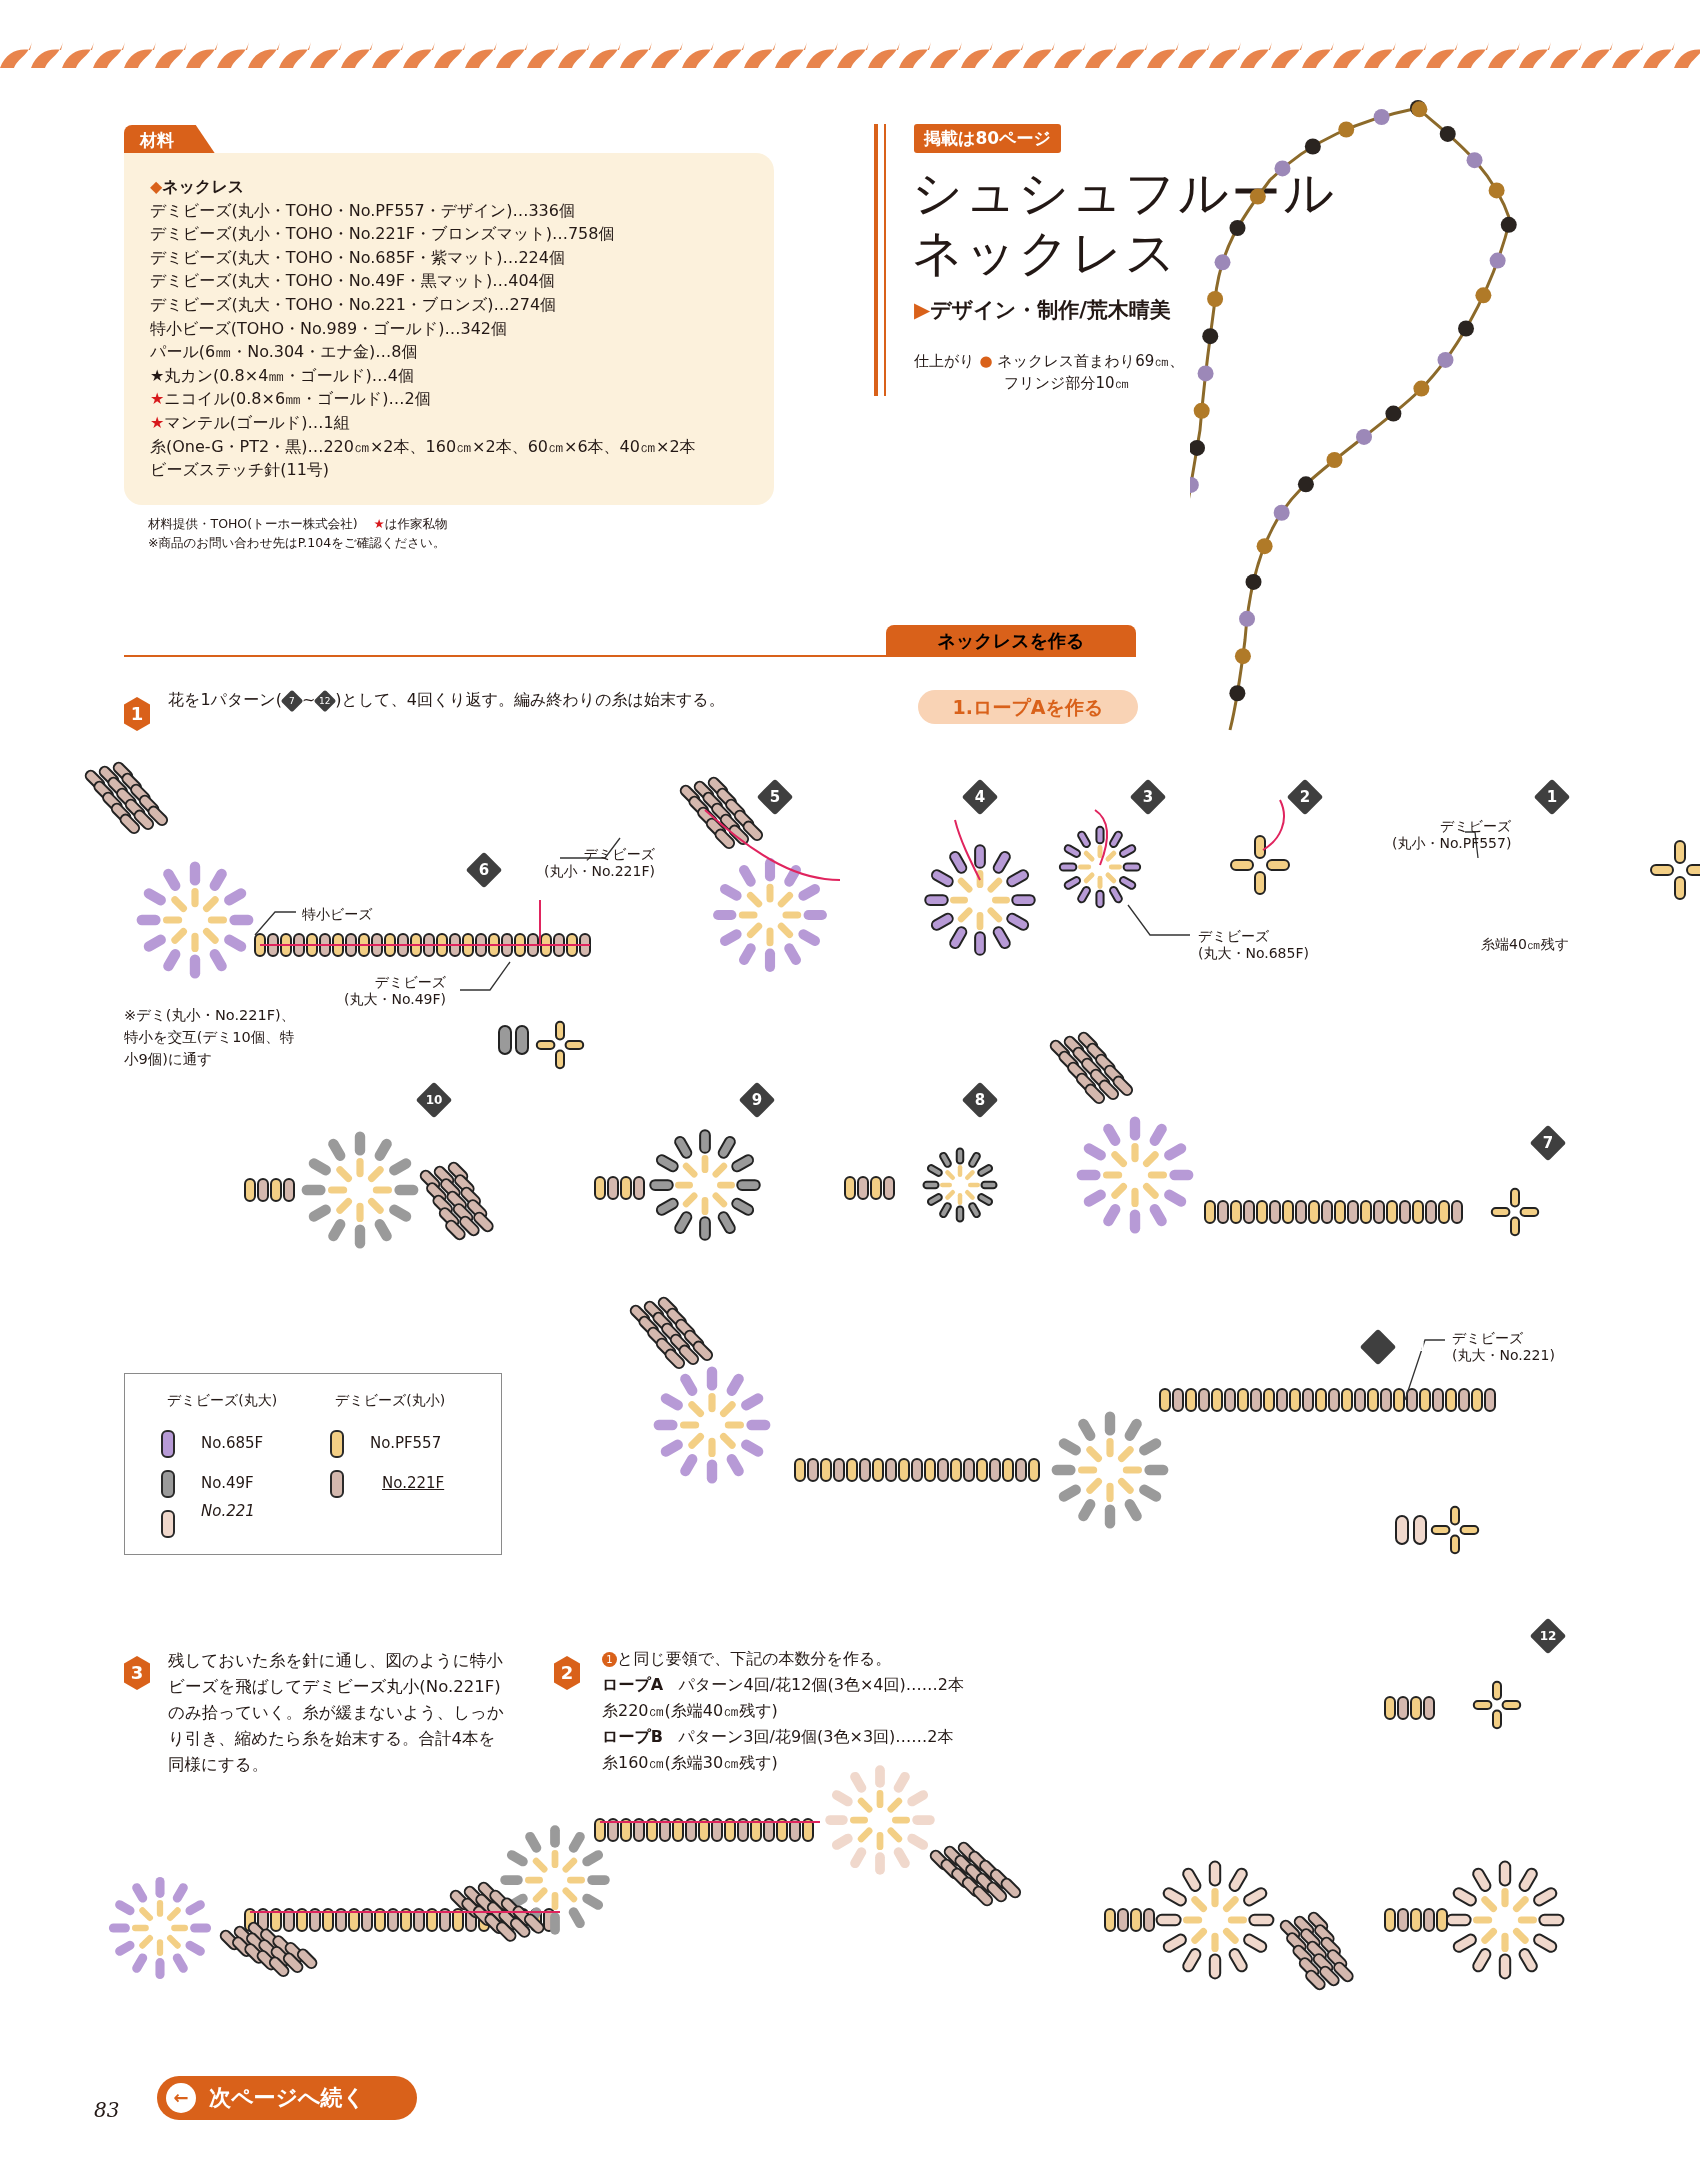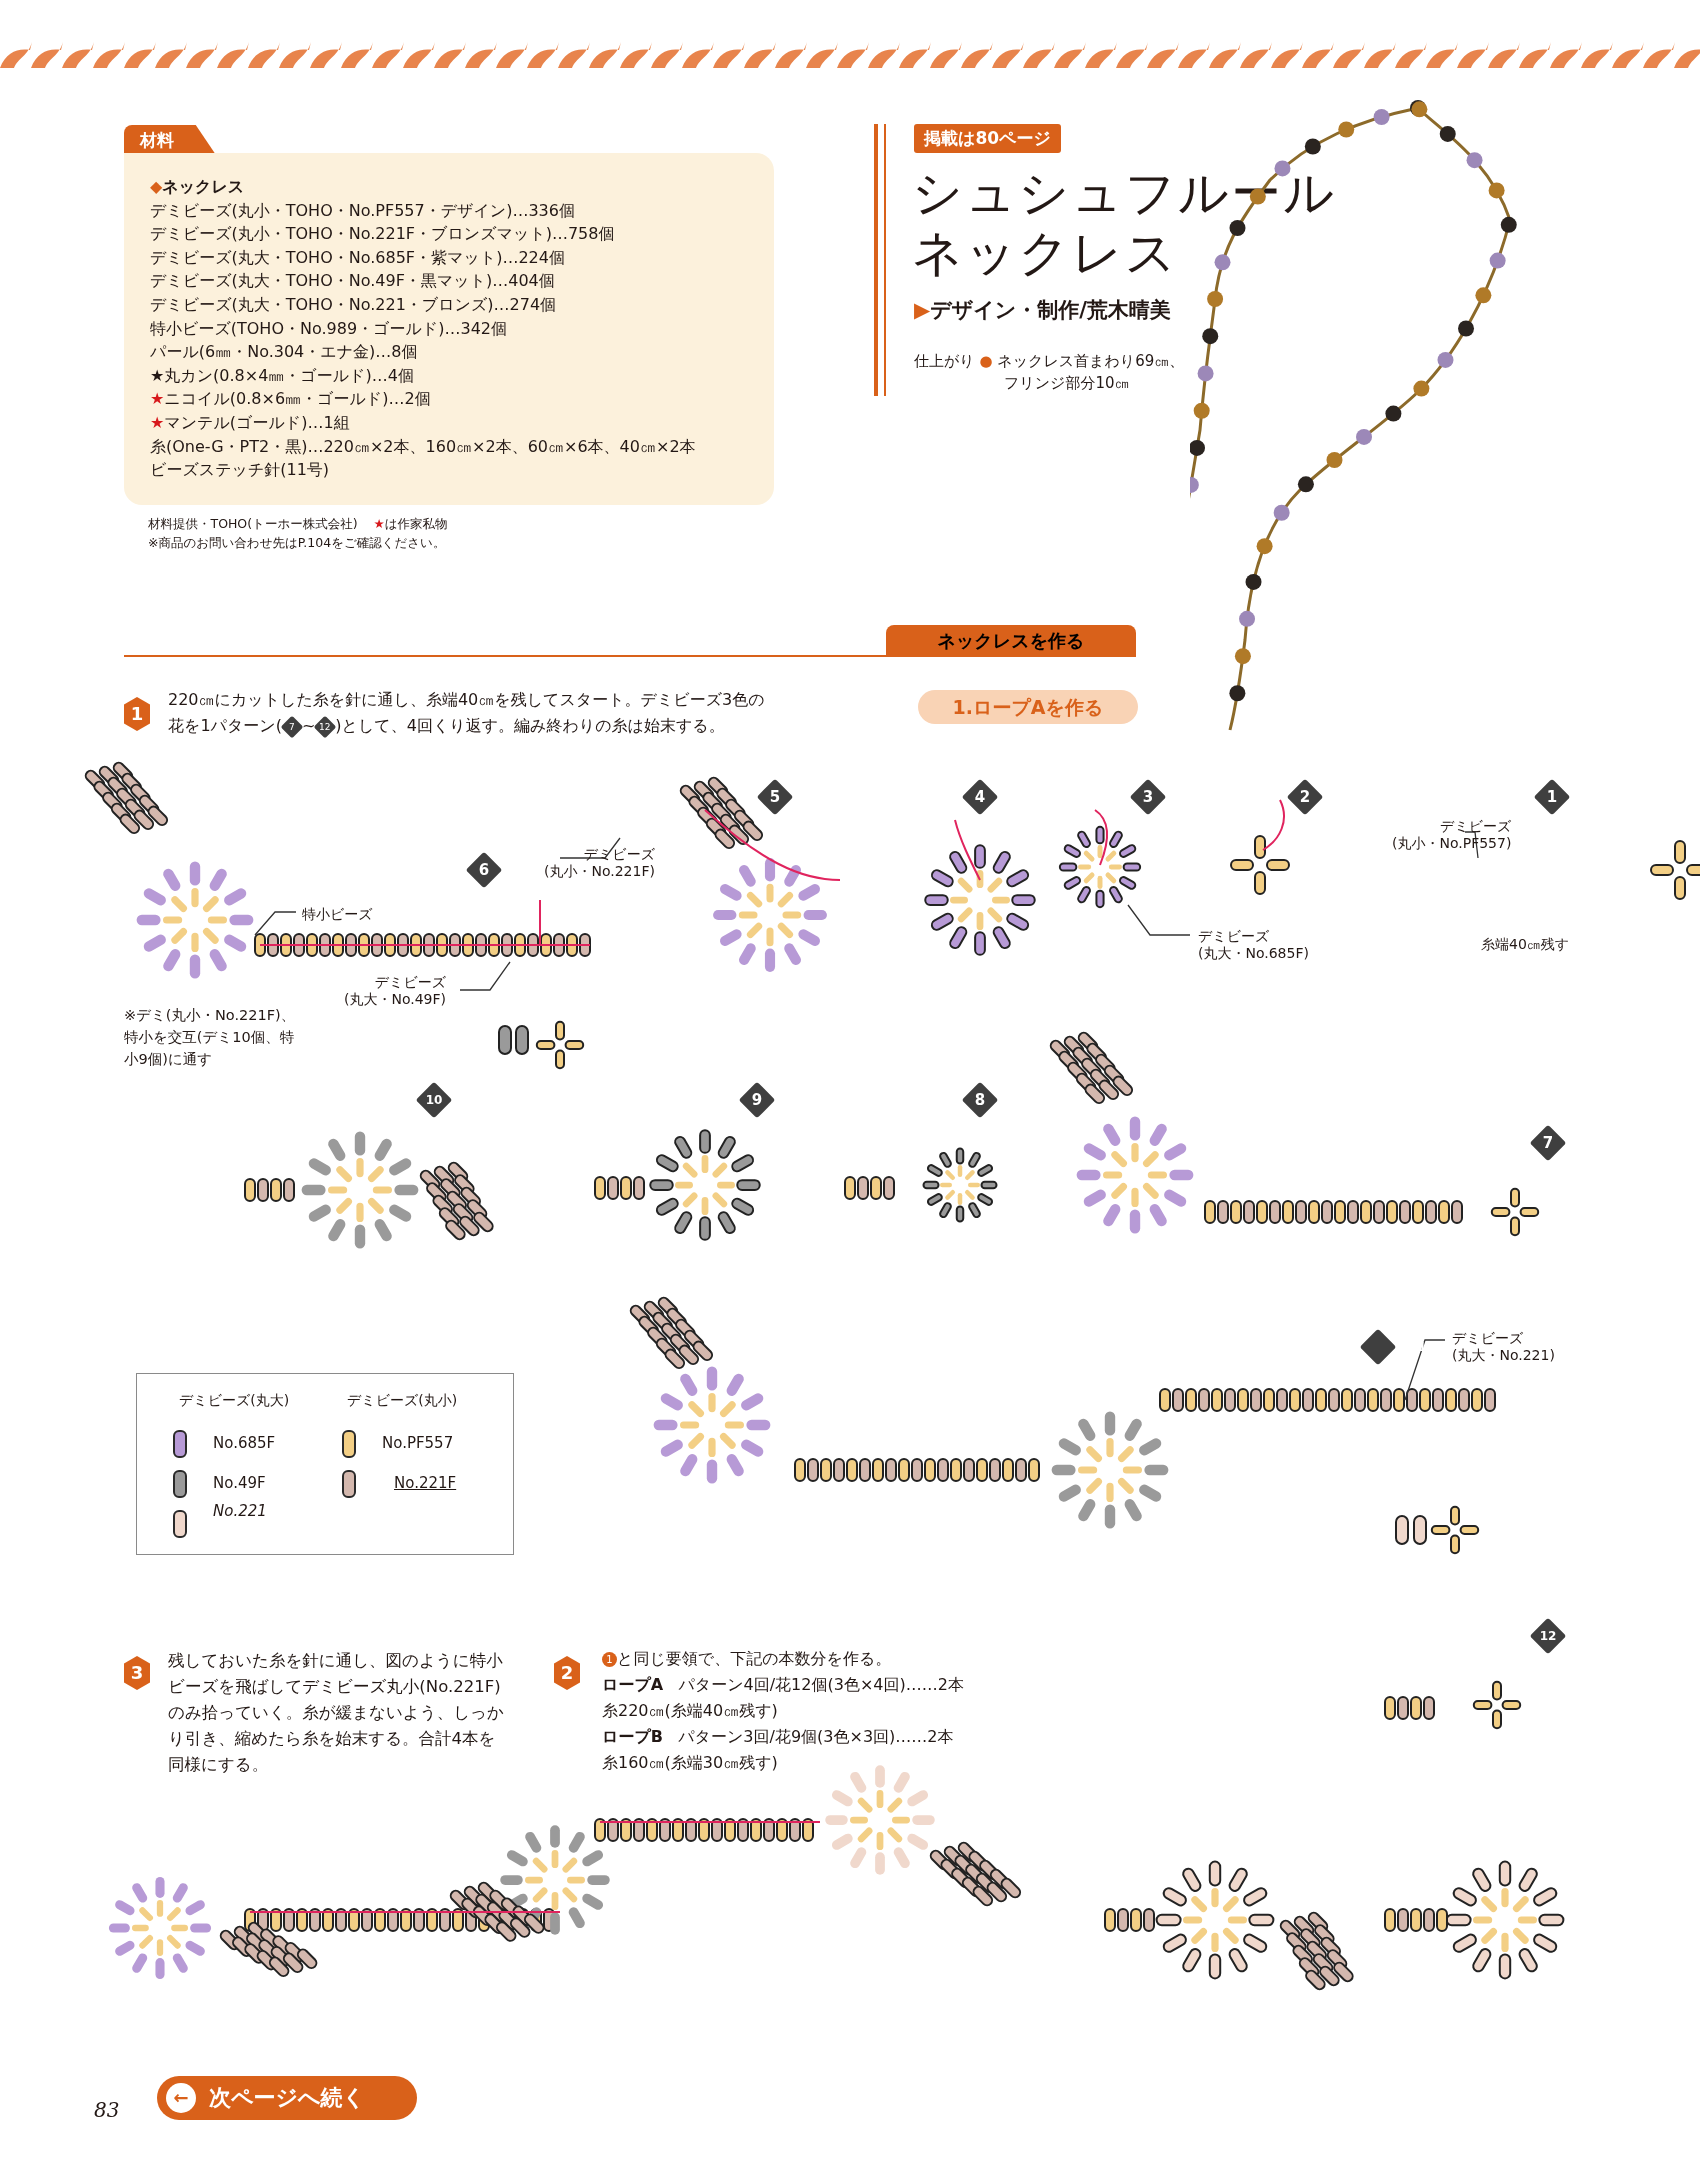--- a/index.html
+++ b/index.html
@@ -43,21 +43,21 @@
   #s2-num{left:554px;top:1656px;}
   #s2-text{left:602px;top:1646px;width:460px;}
   .circnum{display:inline-block;width:15px;height:15px;border-radius:50%;background:#d9611a;color:#fff;font-size:10px;text-align:center;line-height:15px;vertical-align:middle;}
   .dnum{display:inline-block;width:16px;height:16px;background:#3f3f3f;color:#fff;font-size:9px;text-align:center;line-height:16px;transform:rotate(45deg);border-radius:2px;vertical-align:middle;margin:0 2px;}
   .dnum span{display:inline-block;transform:rotate(-45deg);}
   
   .badge{width:26px;height:26px;background:#3f3f3f;transform:rotate(45deg);border-radius:3px;}
   .badge-t{width:26px;height:26px;color:#fff;font-weight:bold;font-size:15px;text-align:center;line-height:26px;}
   .lbl{font-size:14px;line-height:17px;white-space:nowrap;}
   
-  #legend{left:124px;top:1373px;width:376px;height:180px;border:1.5px solid #8a8a8a;margin-left:12px;}
+  #legend{left:124px;top:1373px;width:376px;height:180px;border:1.5px solid #8a8a8a;}
   .leg-h{font-size:14px;}
   .leg-i{font-size:15px;}
   .lbead{width:10px;height:24px;border:2px solid #2a2a2a;border-radius:6px;}
   
   #pagenum{left:94px;top:2098px;font-family:"DejaVu Serif","Liberation Serif",serif;font-style:italic;font-size:20px;}
   #nextbtn{left:157px;top:2076px;width:260px;height:44px;background:#d9611a;border-radius:22px;color:#fff;font-size:22px;font-weight:bold;line-height:44px;}
   #nextbtn .ic{position:absolute;left:9px;top:7px;width:30px;height:30px;border-radius:50%;background:#fff;color:#d9611a;text-align:center;line-height:30px;font-size:18px;}
   #nextbtn .tx{position:absolute;left:52px;top:0;}
 </style>
 </head>
@@ -199,21 +199,20 @@
       <circle cx="47.376914978027344" cy="593.2308349609375" r="8" fill="#2a2420"></circle>
     </g>
 </svg>
 
 <div id="section-line" class="abs"></div>
 <div id="section-tab" class="abs">ネックレスを作る</div>
 <div id="rope-a" class="abs">1.ロープAを作る</div>
 
 <div id="s1-num" class="abs stepnum">1</div>
 <div id="s1-text" class="abs steptext">
-  <div>220㎝にカットした糸を針に通し、糸端40㎝を残してスタート。デミビーズ3色の</div>
   <div><span>花を1パターン(</span><span class="dnum"><span>7</span></span><span>~</span><span class="dnum"><span>12</span></span><span>)として、4回くり返す。編み終わりの糸は始末する。</span></div>
 </div>
 
 <svg class="abs" style="left:0;top:0" width="1700" height="2167">
   <g id="beads">
       <rect x="1687" y="865" width="22" height="10" rx="5" fill="#f3cf85" stroke="#222" stroke-width="2" transform="rotate(0 1698 870)"></rect>
       <rect x="1669" y="883" width="22" height="10" rx="5" fill="#f3cf85" stroke="#222" stroke-width="2" transform="rotate(90 1680 888)"></rect>
       <rect x="1651" y="865" width="22" height="10" rx="5" fill="#f3cf85" stroke="#222" stroke-width="2" transform="rotate(180 1662 870)"></rect>
       <rect x="1669" y="847" width="22" height="10" rx="5" fill="#f3cf85" stroke="#222" stroke-width="2" transform="rotate(270 1680 852)"></rect>
       <rect x="1267" y="860" width="22" height="10" rx="5" fill="#f3cf85" stroke="#222" stroke-width="2" transform="rotate(0 1278 865)"></rect>

